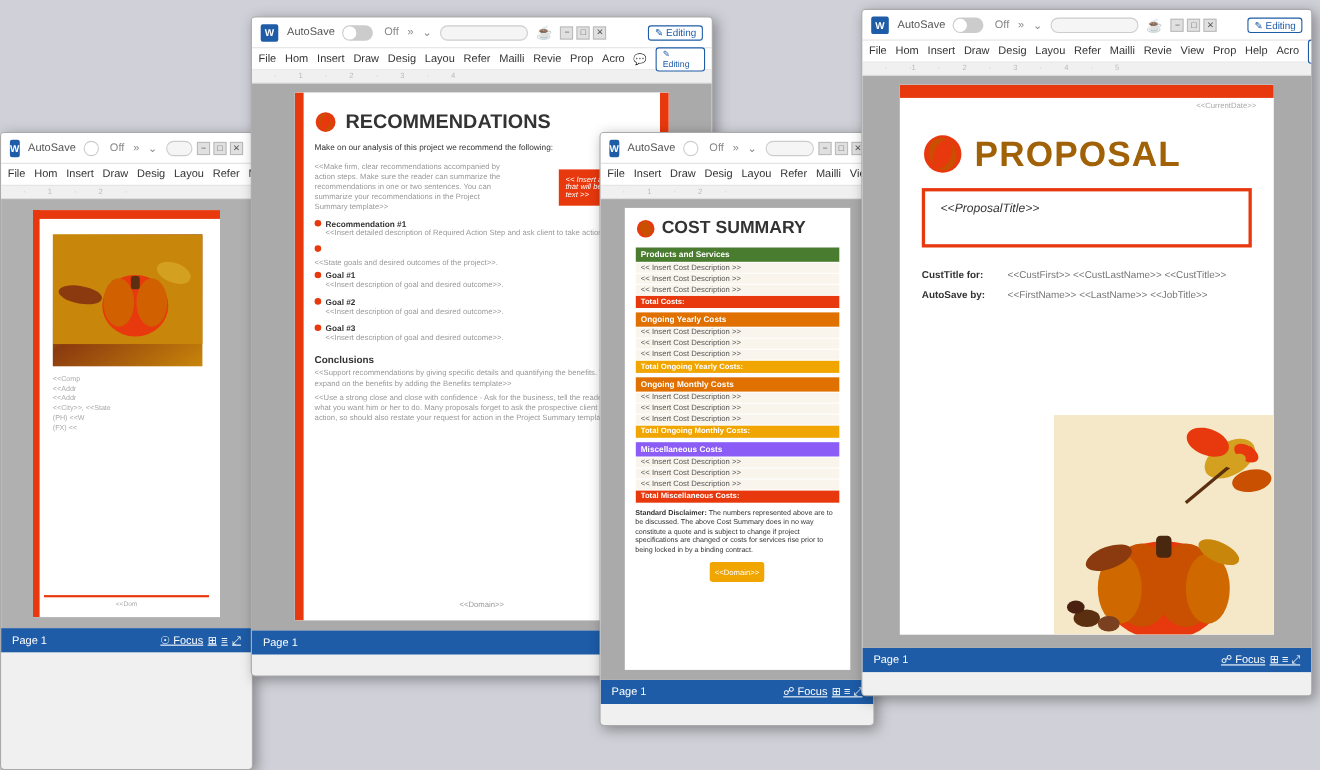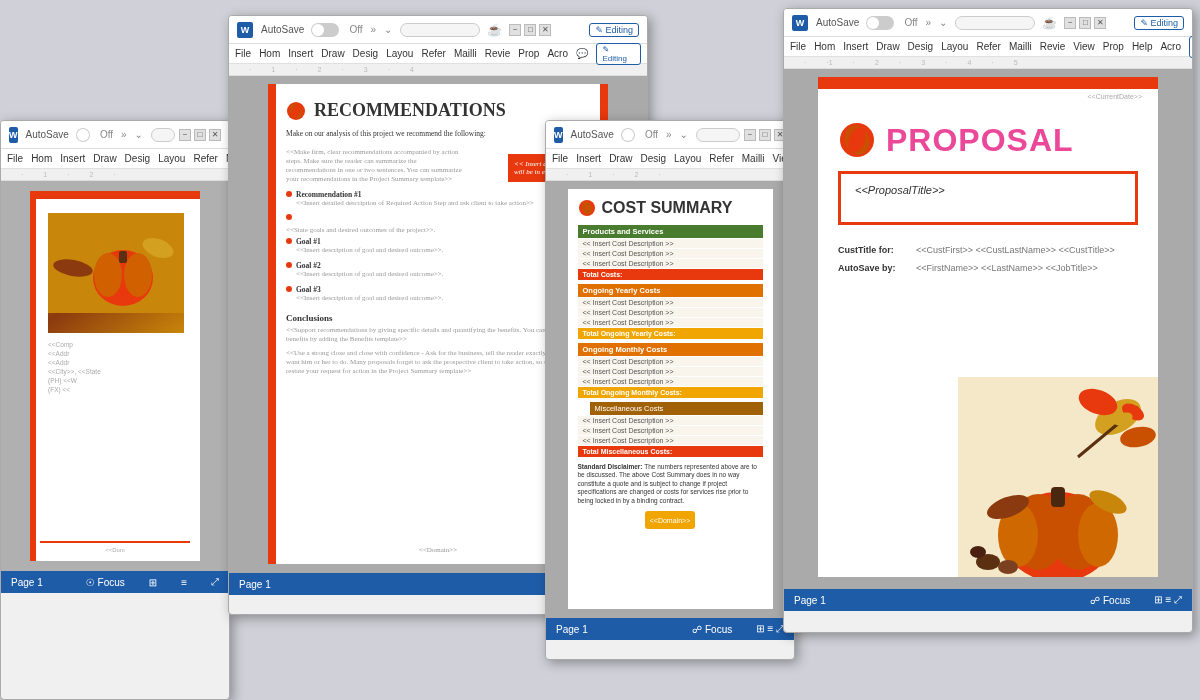--- a/index.html
+++ b/index.html
@@ -115,22 +115,23 @@
       display: flex;
       align-items: center;
       padding: 0 10px;
       font-size: 10px;
       color: white;
       gap: 12px;
     }
     .status-bar .right {
       margin-left: auto;
       display: flex;
-      gap: 24px;
-      align-items: center;
+      gap: 4px;
+      align-items: center;
+      text-decoration: underline;
     }
 
     
     #win1 {
       left: 0;
       top: 120px;
       width: 230px;
       height: 580px;
     }
     #win1 .doc-area {
@@ -300,27 +301,26 @@
     }
     .cost-total-yellow {
       background: #f0a500;
       color: white;
       font-size: 7px;
       font-weight: bold;
       padding: 2px 5px;
       margin-bottom: 4px;
     }
     .cost-misc-header {
-      background: #a16207;
+      background: #8b5cf6;
       color: white;
       font-size: 7.5px;
-      font-weight: normal;
+      font-weight: bold;
       padding: 2px 5px;
       margin-bottom: 1px;
-      margin-left: 12px;
     }
     .cost-disclaimer {
       font-size: 6.5px;
       color: #333;
       margin-top: 6px;
       line-height: 1.3;
     }
     .cost-disclaimer strong {
       font-weight: bold;
     }
@@ -343,21 +343,21 @@
     }
     .proposal-title-row {
       display: flex;
       align-items: center;
       gap: 10px;
       margin: 30px 0 16px;
     }
     .proposal-title {
       font-size: 32px;
       font-weight: bold;
-      color: #ec4899;
+      color: #a16207;
       letter-spacing: 1px;
     }
     .proposal-title-box {
       border: 3px solid #E8380D;
       padding: 10px 14px;
       margin-bottom: 20px;
     }
     .proposal-subtitle {
       font-size: 11px;
       color: #333;
@@ -612,21 +612,21 @@
       <span>3</span>
       <span>·</span>
       <span>4</span>
   </div>
   <div class="doc-area" style="height:497px;background:#aaa;">
     <div class="doc-page" style="width:340px;height:480px;margin:8px auto;">
 
       <div style="position:absolute;right:0;top:0;bottom:0;width:8px;background:#E8380D;"></div>
 
       <div style="position:absolute;left:0;top:0;bottom:0;width:8px;background:#E8380D;"></div>
-      <div class="doc-content" style="padding:16px 20px 16px 18px;font-family:Liberation Serif, serif;">
+      <div class="doc-content" style="padding:16px 20px 16px 18px;">
 
         <div class="rec-title">
           <svg class="leaf-svg" viewBox="0 0 20 20">
             <ellipse cx="10" cy="10" rx="9" ry="9" fill="#E8380D"></ellipse>
             <ellipse cx="10" cy="10" rx="6" ry="8" fill="#c85000" transform="rotate(-20 10 10)"></ellipse>
             <ellipse cx="10" cy="10" rx="4" ry="7" fill="#E8380D" transform="rotate(20 10 10)"></ellipse>
           </svg>
           <span style="font-size:18px;font-weight:bold;color:#333;">RECOMMENDATIONS</span>
         </div>
         <div class="rec-intro">Make on our analysis of this project we recommend the following:</div>

